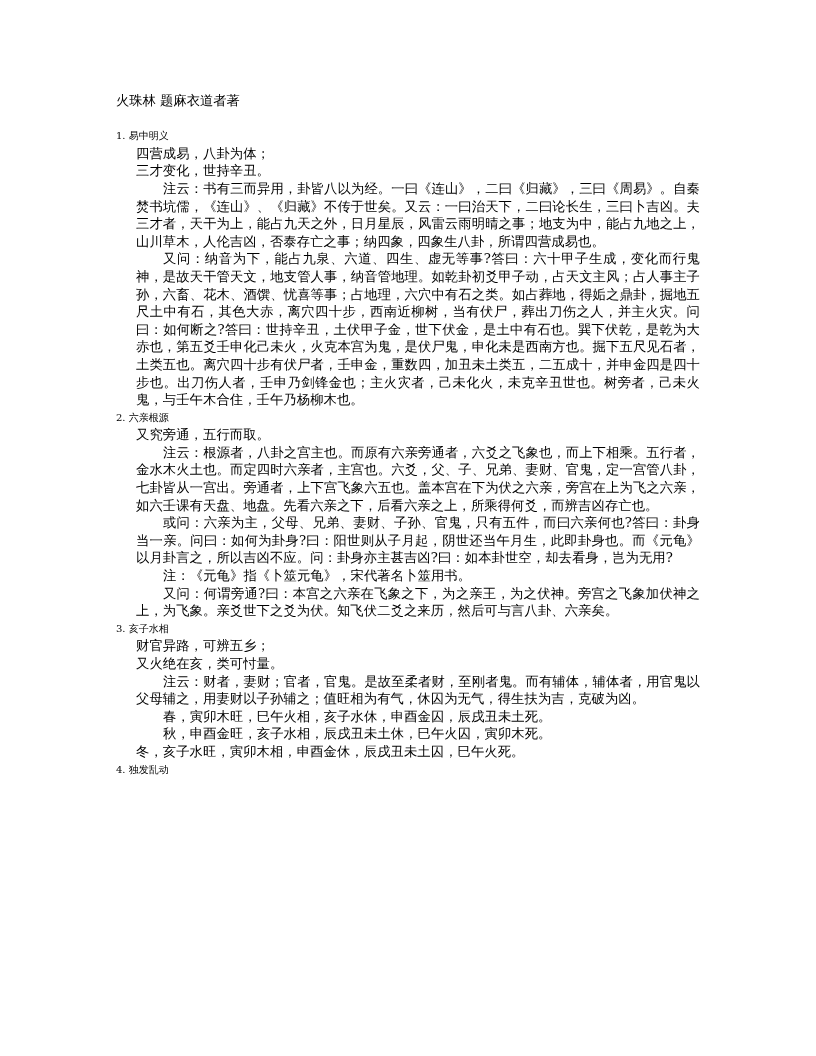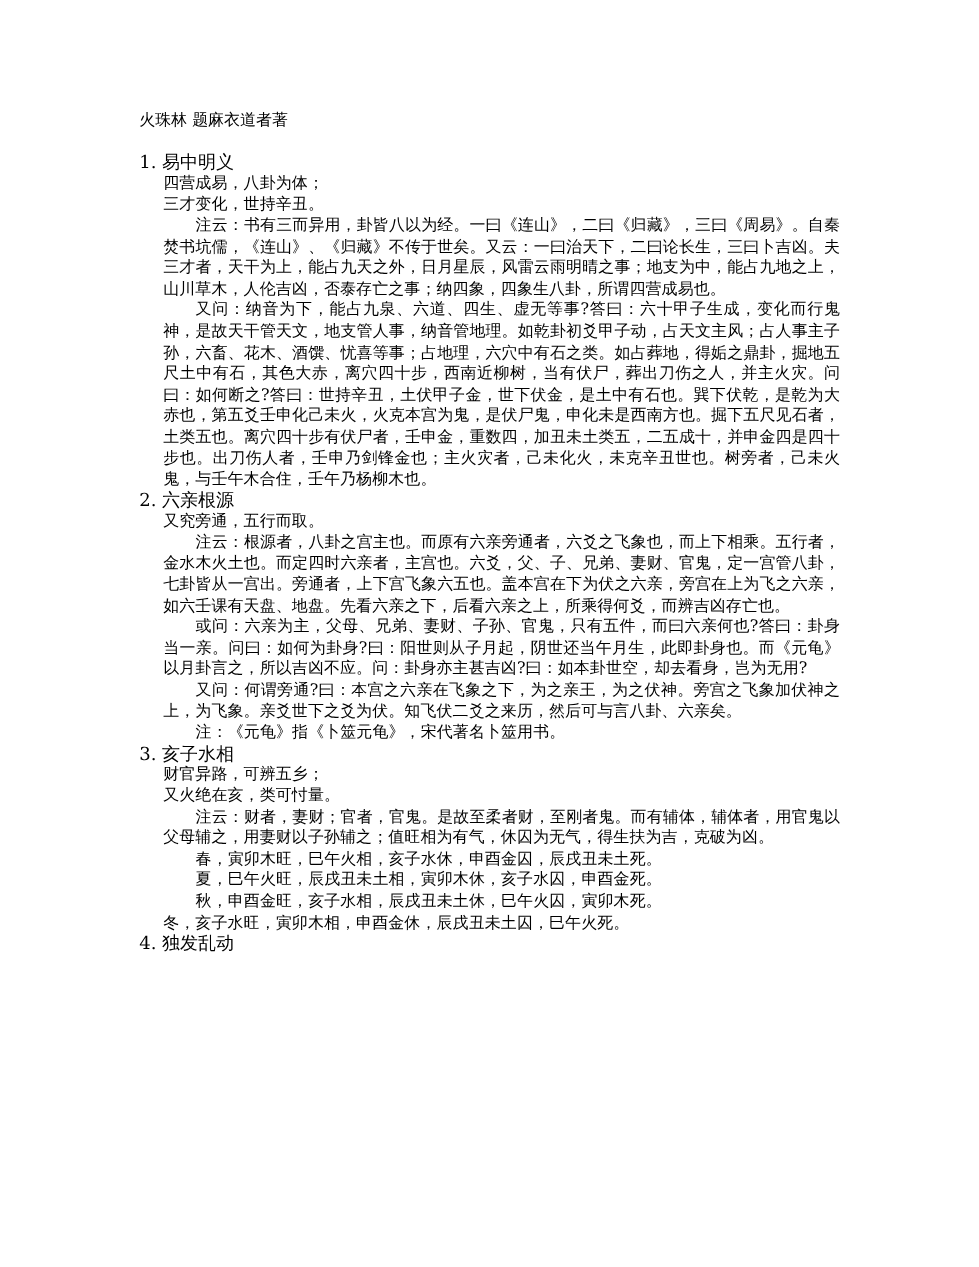--- a/index.html
+++ b/index.html
@@ -39,21 +39,21 @@
   .title {
     font-size: 13.3px;
     line-height: 17.6px;
   }
   
   .gap {
     height: 17.6px;
   }
   
   .heading {
-    font-size: 15px;
+    font-size: 10px;
     line-height: 17.6px;
   }
   
   .para-indent {
     text-indent: 27px;
   }
   
   .para-flush {
     text-indent: 0;
   }
@@ -74,28 +74,27 @@
     <div class="heading short"><span>1.</span>&nbsp;<span>易中明义</span></div>
     <div class="line para-flush short">四营成易，八卦为体；</div>
     <div class="line para-flush short">三才变化，世持辛丑。</div>
     <div class="line para-indent">注云：书有三而异用，卦皆八以为经。一曰《连山》，二曰《归藏》，三曰《周易》。自秦焚书坑儒，《连山》、《归藏》不传于世矣。又云：一曰治天下，二曰论长生，三曰卜吉凶。夫三才者，天干为上，能占九天之外，日月星辰，风雷云雨明晴之事；地支为中，能占九地之上，山川草木，人伦吉凶，否泰存亡之事；纳四象，四象生八卦，所谓四营成易也。</div>
     <div class="line para-indent">又问：纳音为下，能占九泉、六道、四生、虚无等事?答曰：六十甲子生成，变化而行鬼神，是故天干管天文，地支管人事，纳音管地理。如乾卦初爻甲子动，占天文主风；占人事主子孙，六畜、花木、酒馔、忧喜等事；占地理，六穴中有石之类。如占葬地，得姤之鼎卦，掘地五尺土中有石，其色大赤，离穴四十步，西南近柳树，当有伏尸，葬出刀伤之人，并主火灾。问曰：如何断之?答曰：世持辛丑，土伏甲子金，世下伏金，是土中有石也。巽下伏乾，是乾为大赤也，第五爻壬申化己未火，火克本宫为鬼，是伏尸鬼，申化未是西南方也。掘下五尺见石者，土类五也。离穴四十步有伏尸者，壬申金，重数四，加丑未土类五，二五成十，并申金四是四十步也。出刀伤人者，壬申乃剑锋金也；主火灾者，己未化火，未克辛丑世也。树旁者，己未火鬼，与壬午木合住，壬午乃杨柳木也。</div>
 
     <div class="heading short"><span>2.</span>&nbsp;<span>六亲根源</span></div>
     <div class="line para-flush short">又究旁通，五行而取。</div>
     <div class="line para-indent">注云：根源者，八卦之宫主也。而原有六亲旁通者，六爻之飞象也，而上下相乘。五行者，金水木火土也。而定四时六亲者，主宫也。六爻，父、子、兄弟、妻财、官鬼，定一宫管八卦，七卦皆从一宫出。旁通者，上下宫飞象六五也。盖本宫在下为伏之六亲，旁宫在上为飞之六亲，如六壬课有天盘、地盘。先看六亲之下，后看六亲之上，所乘得何爻，而辨吉凶存亡也。</div>
     <div class="line para-indent">或问：六亲为主，父母、兄弟、妻财、子孙、官鬼，只有五件，而曰六亲何也?答曰：卦身当一亲。问曰：如何为卦身?曰：阳世则从子月起，阴世还当午月生，此即卦身也。而《元龟》以月卦言之，所以吉凶不应。问：卦身亦主甚吉凶?曰：如本卦世空，却去看身，岂为无用?</div>
+    <div class="line para-indent short">注：《元龟》指《卜筮元龟》，宋代著名卜筮用书。</div>
     <div class="line para-indent">又问：何谓旁通?曰：本宫之六亲在飞象之下，为之亲王，为之伏神。旁宫之飞象加伏神之上，为飞象。亲爻世下之爻为伏。知飞伏二爻之来历，然后可与言八卦、六亲矣。</div>
-    <div class="line para-indent short">注：《元龟》指《卜筮元龟》，宋代著名卜筮用书。</div>
 
     <div class="heading short"><span>3.</span>&nbsp;<span>亥子水相</span></div>
     <div class="line para-flush short">财官异路，可辨五乡；</div>
     <div class="line para-flush short">又火绝在亥，类可忖量。</div>
     <div class="line para-indent">注云：财者，妻财；官者，官鬼。是故至柔者财，至刚者鬼。而有辅体，辅体者，用官鬼以父母辅之，用妻财以子孙辅之；值旺相为有气，休囚为无气，得生扶为吉，克破为凶。</div>
     <div class="line para-indent short">春，寅卯木旺，巳午火相，亥子水休，申酉金囚，辰戌丑未土死。</div>
-    <div class="line para-indent short">夏，巳午火旺，辰戌丑未土相，寅卯木休，亥子水囚，申酉金死。</div>
     <div class="line para-indent short">秋，申酉金旺，亥子水相，辰戌丑未土休，巳午火囚，寅卯木死。</div>
     <div class="line para-flush short">冬，亥子水旺，寅卯木相，申酉金休，辰戌丑未土囚，巳午火死。</div>
 
     <div class="heading short"><span>4.</span>&nbsp;<span>独发乱动</span></div>
 
   </div>
 </div>
 
 </body></html>

